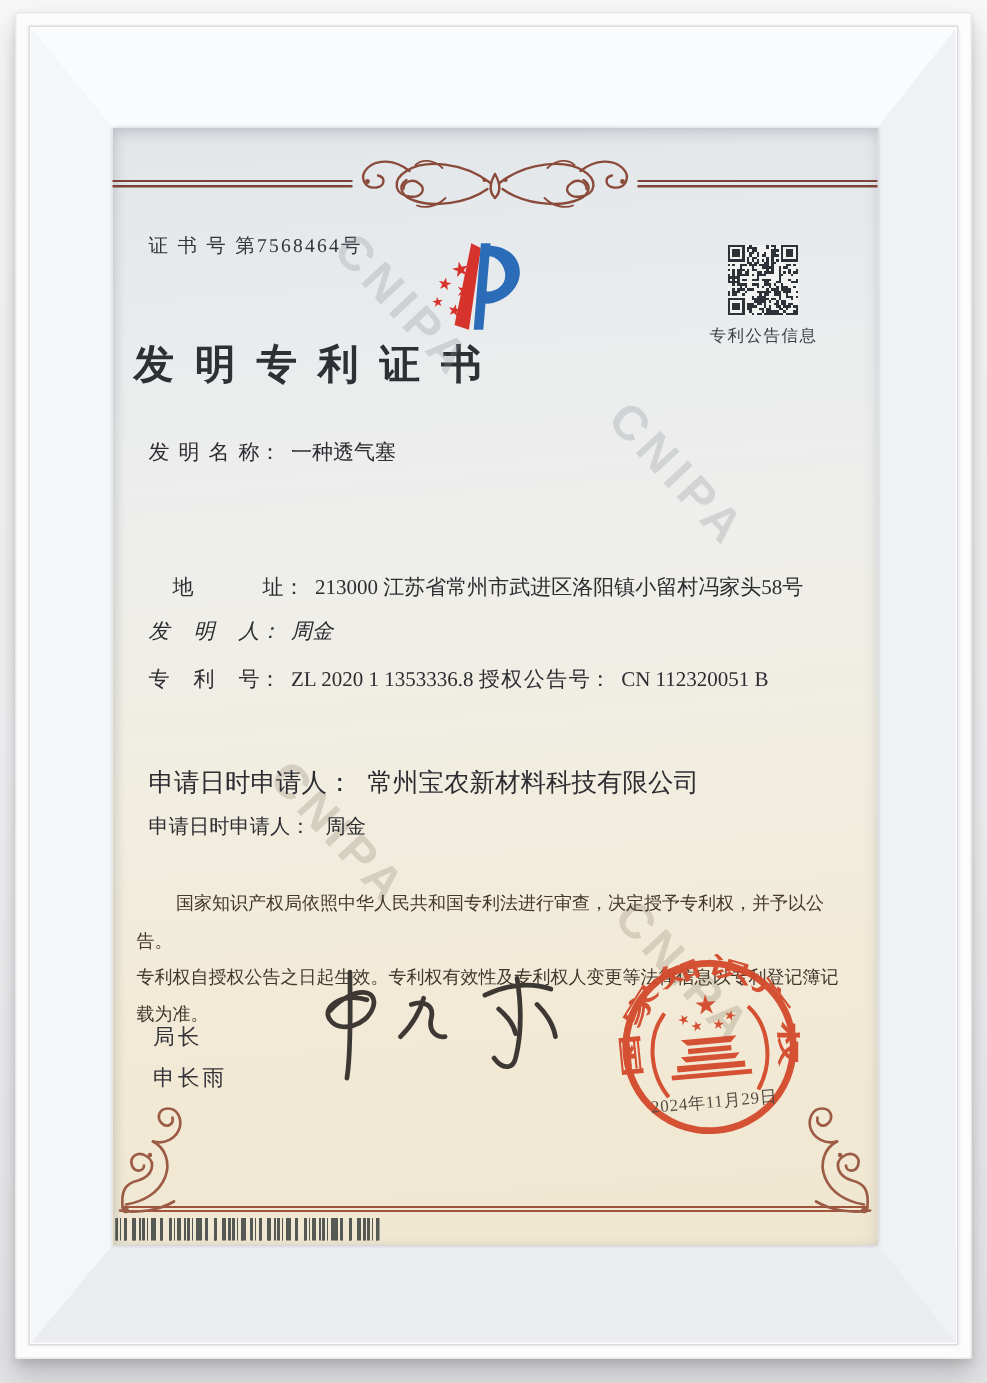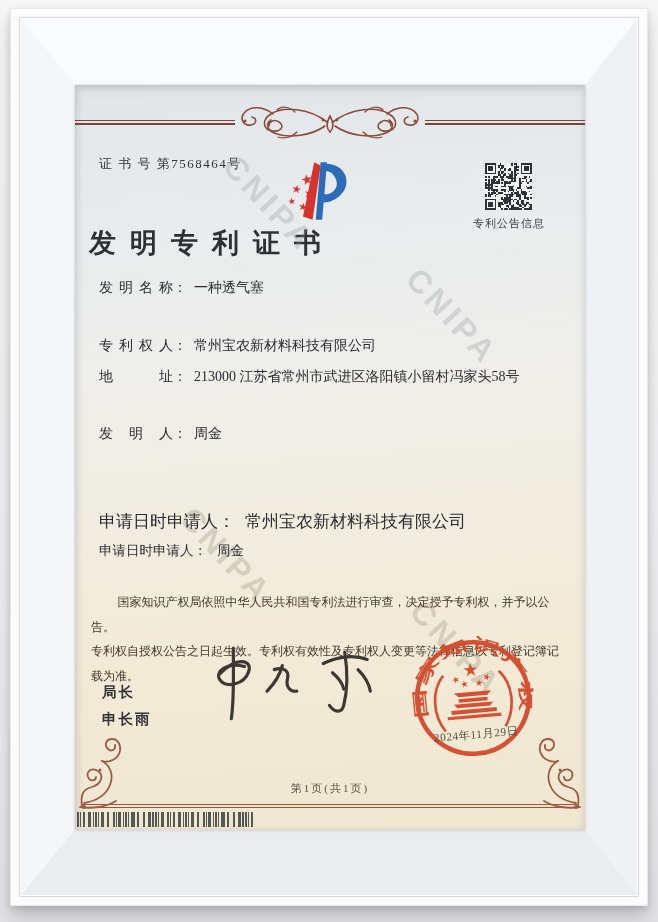--- a/index.html
+++ b/index.html
@@ -28,32 +28,32 @@
   .qr{left:410px;top:78px;width:47px;height:47px;}
   .qr-caption{left:388px;top:131px;width:92px;text-align:center;font-size:11px;letter-spacing:1px;color:#3d4049;}
   .title{left:0;right:0;top:140px;font-size:27px;font-weight:600;
     letter-spacing:14px;text-indent:14px;color:#2e3036;}
   .wm{font-family:"Liberation Sans","DejaVu Sans",sans-serif;font-size:32px;font-weight:bold;
     color:rgba(138,144,150,.28);transform:rotate(47deg);letter-spacing:4px;white-space:nowrap;}
   .wm1{left:135px;top:100px;} .wm2{left:318px;top:213px;}
   .wm3{left:92px;top:452px;color:rgba(150,140,118,.30);} .wm4{left:322px;top:545px;color:rgba(150,140,118,.30);}
   .row{left:24px;width:470px;font-size:14px;color:#2c2c31;white-space:nowrap;}
   .row span{position:static;}
-  .r0{top:194px;font-family:Liberation Mono, monospace;} .r1{top:252px;} .r2{top:283px;} .r3{top:340px;}
+  .r0{top:208px;font-family:Liberation Mono, monospace;} .r1{top:252px;} .r2{top:298px;margin-left:16px;} .r3{top:327px;font-style:italic;}
   .r4{top:359px;} .r5{top:391px;} .r6{top:425px;font-size:17px;} .r7{top:457px;font-size:13.5px;}
   .lbl{display:inline-block;width:74px;text-align:justify;text-align-last:justify;vertical-align:bottom;}
   .val{margin-left:7px;}
   .lbl-wide{display:inline-block;}
   .val-wide{margin-left:10px;}
   .col2{position:absolute;left:270px;top:0;}
   .notice{left:16px;width:478px;top:505px;font-size:12px;line-height:2.05;color:#43372b;}
   .notice span{display:block;position:static;}
   .n1{text-indent:2.2em;}
   .officer{left:27px;top:594px;font-size:14.5px;line-height:27px;color:#34343a;}
-  .officer span{display:block;position:static;letter-spacing:2px;font-weight:bold;}
+  .officer span{display:block;position:static;letter-spacing:2px;}
   .signature{left:110px;top:556px;width:205px;height:92px;}
   .seal{left:336px;top:551px;width:124px;height:124px;transform:rotate(-5deg);opacity:.95;}
   .footer{left:0;right:0;top:696px;text-align:center;font-size:11px;letter-spacing:2px;color:#5c5147;}
   .rule-bottom{left:6px;width:498px;top:719px;height:4px;
     background:linear-gradient(#a0543c 0 1.3px,transparent 1.3px 2.7px,#a0543c 2.7px 4px);}
   .corner{top:652px;width:50px;height:72px;}
   .corner-l{left:1px;} .corner-r{right:1px;transform:scaleX(-1);}
   .barcode{left:2px;top:727px;width:176px;height:15px;opacity:.82;
     background-image:
       repeating-linear-gradient(90deg,#343a38 0 2px,transparent 2px 6px),
@@ -434,28 +434,29 @@
     <div class="title">发明专利证书</div>
 
     <div class="wm wm1">CNIPA</div>
     <div class="wm wm2">CNIPA</div>
     <div class="wm wm3">CNIPA</div>
     <div class="wm wm4">CNIPA</div>
 
     <div class="row r0">
       <span class="lbl">发明名称</span><span>：</span><span class="val">一种透气塞</span>
     </div>
-    <div class="row r1">
-      <span class="lbl">专利权人</span><span>：</span><span class="val">常州宝农新材料科技有限公司</span>
-    </div>
     <div class="row r2">
       <span class="lbl">地址</span><span>：</span><span class="val">213000 江苏省常州市武进区洛阳镇小留村冯家头58号</span>
     </div>
     <div class="row r3">
       <span class="lbl">发明人</span><span>：</span><span class="val">周金</span>
+    </div>
+    <div class="row r4">
+      <span class="lbl">专利号</span><span>：</span><span class="val">ZL 2020 1 1353336.8</span>
+      <span class="col2"><span class="lbl">授权公告号</span><span>：</span><span class="val">CN 112320051 B</span></span>
     </div>
     <div class="row r6">
       <span class="lbl-wide">申请日时申请人</span><span>：</span><span class="val-wide">常州宝农新材料科技有限公司</span>
     </div>
     <div class="row r7">
       <span class="lbl-wide">申请日时申请人</span><span>：</span><span class="val-wide">周金</span>
     </div>
 
     <div class="notice">
       <span class="n1">国家知识产权局依照中华人民共和国专利法进行审查，决定授予专利权，并予以公告。</span>
@@ -498,21 +499,20 @@
         <rect x="38" y="70.6" width="44" height="4"></rect>
         <rect x="34" y="76.4" width="52" height="3"></rect>
       </g>
       <g stroke="#d4492c" fill="none" stroke-width="2.6">
         <path d="M31,90 C20,74 20,50 33,36"></path>
         <path d="M89,90 C100,74 100,50 87,36"></path>
       </g>
       <text x="60" y="99" text-anchor="middle" font-size="11" fill="#4c453c" letter-spacing="0.5">2024年11月29日</text>
     </svg>
 
-    <div class="footer">第1页(共1页)</div>
 
     <div class="rule-bottom"></div>
 
     <svg class="corner corner-l" viewBox="0 0 50 72">
       <g stroke="#9c5b45" fill="none" stroke-width="1.8" stroke-linecap="round">
         <path d="M6,70 C4,56 8,52 16,50 C26,47 28,38 22,34 C16,30 10,34 12,40 C14,45 20,44 20,40"></path>
         <path d="M8,66 C20,64 30,58 34,48 C38,38 34,28 26,24"></path>
         <path d="M26,24 C34,26 42,22 44,14 C45,8 42,2 36,2 C30,2 28,8 32,12 C35,15 40,13 39,8"></path>
         <path d="M4,70 C16,72 30,70 40,64"></path>
         <circle cx="8" cy="70" r="2" fill="#9c5b45" stroke="none"></circle>

